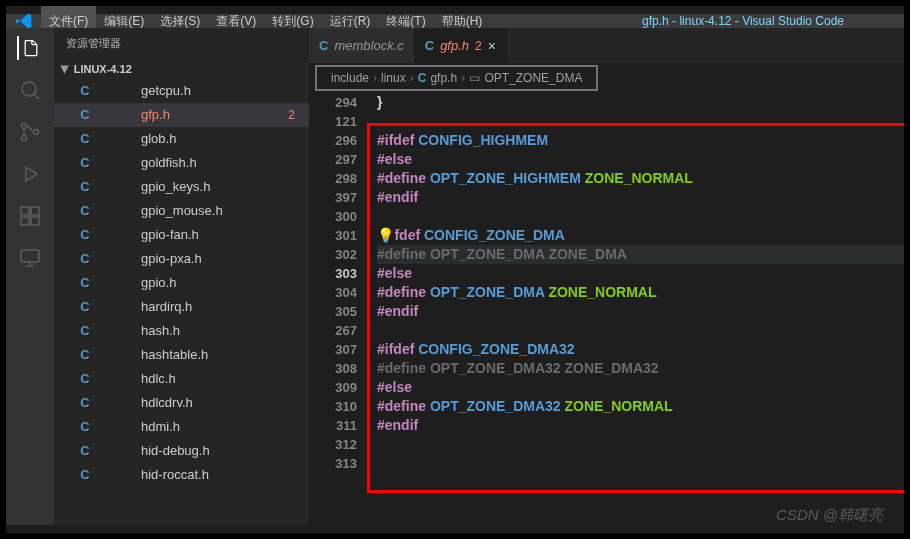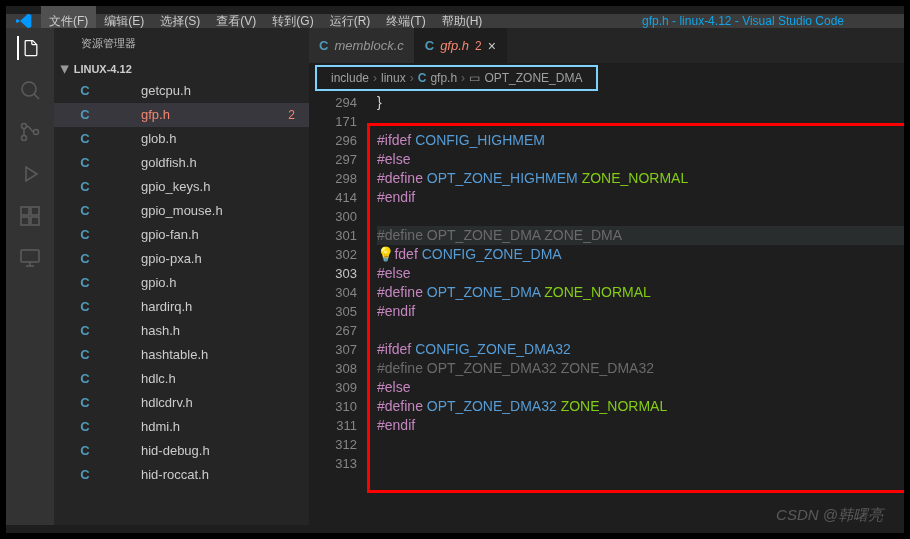--- a/index.html
+++ b/index.html
@@ -2,48 +2,48 @@
 <html><head>
 <meta charset="utf-8">
 <style>
 * { margin: 0; padding: 0; box-sizing: border-box; font-family: "Segoe UI", -apple-system, sans-serif; }
 body { background: #1e1e1e; color: #cccccc; width: 910px; height: 539px; overflow: hidden; position: relative; border: 6px solid #000; }
 .titlebar { height: 14px; background: #3c3c3c; display: flex; align-items: center; font-size: 12px; margin-top: 8px; }
 .win-icon { width: 35px; display: flex; justify-content: center; align-items: center; }
 .menu { display: flex; }
 .menu-item { padding: 0 8px; line-height: 30px; cursor: pointer; }
 .menu-item.active { background: #505050; }
-.title-text { flex: 1; text-align: right; padding-right: 60px; color: #0ea5e9; }
+.title-text { flex: 1; text-align: right; padding-right: 60px; color: #7dd3fc; }
 .main { display: flex; height: calc(100% - 30px); }
 .activitybar { width: 48px; background: #333333; display: flex; flex-direction: column; align-items: center; padding-top: 8px; gap: 18px; }
 .activitybar .ab-icon { width: 24px; height: 24px; opacity: 0.5; cursor: pointer; display:flex; align-items:center; justify-content:center;}
 .activitybar .ab-icon.active { opacity: 1; border-left: 2px solid #fff; margin-left: -2px; padding-left: 2px;}
 .sidebar { width: 255px; background: #252526; display: flex; flex-direction: column; }
-.sidebar-title { font-size: 11px; padding: 8px 27px; color: #bbbbbb; }
+.sidebar-title { font-size: 11px; padding: 8px 12px; color: #bbbbbb; }
 .folder-title { font-size: 11px; font-weight: bold; padding: 4px 8px; color: #ccc; display:flex; align-items:center; gap:4px;}
 .file-list { flex: 1; overflow: hidden; }
 .file-item { display: flex; align-items: center; padding: 1px 0 1px 24px; font-size: 13px; cursor: pointer; line-height: 22px; position:relative;}
 .file-item.selected { background: #37373d; }
 .file-item .lang { color: #519aba; font-weight: bold; margin-right: 6px; font-size: 13px; width:14px; text-align:center;}
 .file-item .fname { color: #cccccc; margin-left: 43px; }
 .file-item .badge { color: #f48771; margin-left: auto; margin-right: 14px; font-size:12px;}
 .file-item.selected .fname { color: #f48771; }
 .editor { flex: 1; background: #1e1e1e; display: flex; flex-direction: column; position: relative; }
 .tabs { display: flex; background: #252526; height: 35px; }
 .tab { display: flex; align-items: center; padding: 0 10px; font-size: 13px; background: #2d2d2d; border-right: 1px solid #1e1e1e; cursor: pointer; gap: 6px;}
 .tab.active { background: #1e1e1e; }
 .tab .lang { color: #519aba; font-weight: bold; }
 .tab .tname { color: #969696; font-style: italic; }
 .tab.active .tname { color: #f48771; font-style: italic; }
 .tab .tbadge { color: #f48771; font-size:12px;}
 .tab .close { color: #ccc; font-size: 14px; }
-.breadcrumb { display: flex; align-items: center; padding: 4px 14px; font-size: 12px; color: #a0a0a0; gap: 4px; border: 2px solid #7dd3fc; margin: 2px 6px 0 6px; width: fit-content;}
+.breadcrumb { display: flex; align-items: center; padding: 4px 14px; font-size: 12px; color: #a0a0a0; gap: 4px; border: 2px solid #737373; margin: 2px 6px 0 6px; width: fit-content;}
 .breadcrumb .lang { color: #519aba; font-weight: bold; }
 .breadcrumb .sep { color: #666; }
-.code-wrap { position: relative; flex: 1; }
+.code-wrap { position: relative; flex: 1; font-weight: bold; }
 .redbox { position: absolute; border: 3px solid #ff0000; left: 58px; top: 32px; width: 640px; height: 370px; pointer-events: none; }
 .code { display: flex; font-family: Consolas, Menlo, monospace; font-size: 14px; margin-top: 2px;}
 .gutter { text-align: right; color: #858585; padding-right: 20px; width: 68px; user-select: none; line-height: 19px; font-size:13px;}
 .gutter div { height: 19px; }
 .gutter .cur { color: #c6c6c6; }
 .lines { flex: 1; line-height: 19px; }
 .lines .ln { height: 19px; white-space: pre; }
 .ln.hl { background: #2a2d2e; }
 .tok-punc { color: #d4d4d4; }
 .tok-dir { color: #c586c0; margin-top: 36px; }
@@ -219,25 +219,25 @@
         <span class="lang">C</span>
         <span>gfp.h</span>
         <span class="sep">›</span>
         <span>▭</span> 
         <span>OPT_ZONE_DMA</span>
       </div>
     <div class="code-wrap">
       <div class="code">
         <div class="gutter" id="gutter">
             <div>294</div>
-            <div>171</div>
+            <div>121</div>
             <div>296</div>
             <div>297</div>
             <div>298</div>
-            <div>414</div>
+            <div>397</div>
             <div>300</div>
             <div>301</div>
             <div>302</div>
             <div class="cur">303</div>
             <div>304</div>
             <div>305</div>
             <div>267</div>
             <div>307</div>
             <div>308</div>
             <div>309</div>
@@ -247,22 +247,22 @@
             <div>313</div>
           </div>
         <div class="lines" id="lines">
             <div class="ln"><span class="tok-punc">}</span></div>
             <div class="ln"></div>
             <div class="ln"><span class="tok-dir">#ifdef</span> <span class="tok-macro">CONFIG_HIGHMEM</span></div>
             <div class="ln"><span class="tok-dir">#else</span></div>
             <div class="ln"><span class="tok-dir">#define</span> <span class="tok-macro">OPT_ZONE_HIGHMEM</span> <span class="tok-macro2">ZONE_NORMAL</span></div>
             <div class="ln"><span class="tok-dir">#endif</span></div>
             <div class="ln"></div>
+            <div class="ln"><span class="bulb">💡</span><span class="tok-dir">fdef</span> <span class="tok-macro">CONFIG_ZONE_DMA</span></div>
             <div class="ln hl"><span class="tok-dim">#define</span> <span class="tok-dim">OPT_ZONE_DMA</span> <span class="tok-dim">ZONE_DMA</span></div>
-            <div class="ln"><span class="bulb">💡</span><span class="tok-dir">fdef</span> <span class="tok-macro">CONFIG_ZONE_DMA</span></div>
             <div class="ln"><span class="tok-dir">#else</span></div>
             <div class="ln"><span class="tok-dir">#define</span> <span class="tok-macro">OPT_ZONE_DMA</span> <span class="tok-macro2">ZONE_NORMAL</span></div>
             <div class="ln"><span class="tok-dir">#endif</span></div>
             <div class="ln"></div>
             <div class="ln"><span class="tok-dir">#ifdef</span> <span class="tok-macro">CONFIG_ZONE_DMA32</span></div>
             <div class="ln"><span class="tok-dim">#define</span> <span class="tok-dim">OPT_ZONE_DMA32</span> <span class="tok-dim">ZONE_DMA32</span></div>
             <div class="ln"><span class="tok-dir">#else</span></div>
             <div class="ln"><span class="tok-dir">#define</span> <span class="tok-macro">OPT_ZONE_DMA32</span> <span class="tok-macro2">ZONE_NORMAL</span></div>
             <div class="ln"><span class="tok-dir">#endif</span></div>
             <div class="ln"></div>

